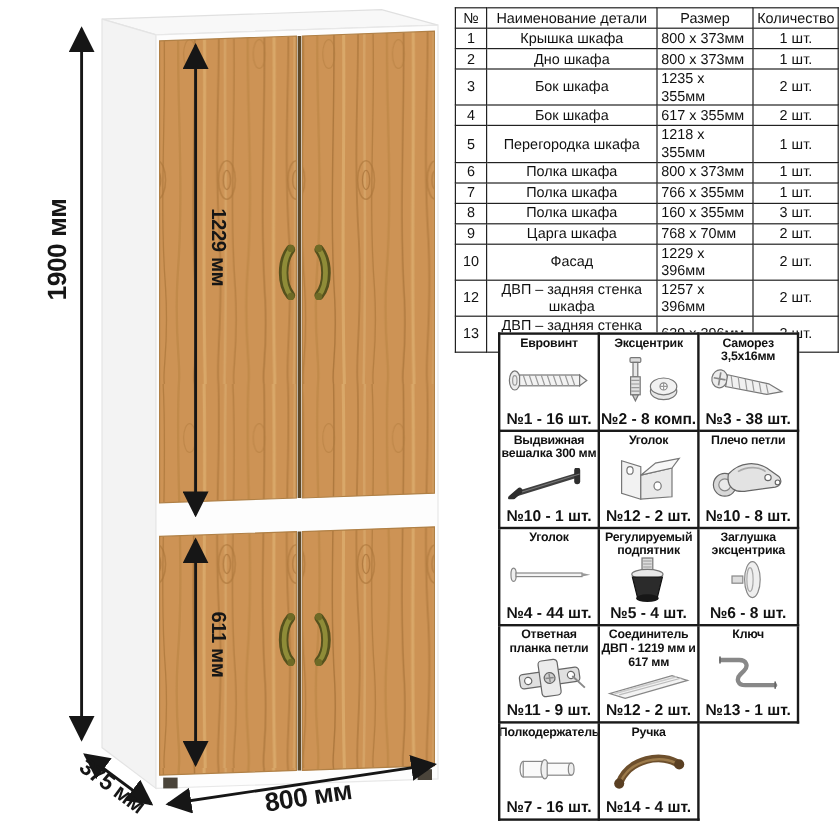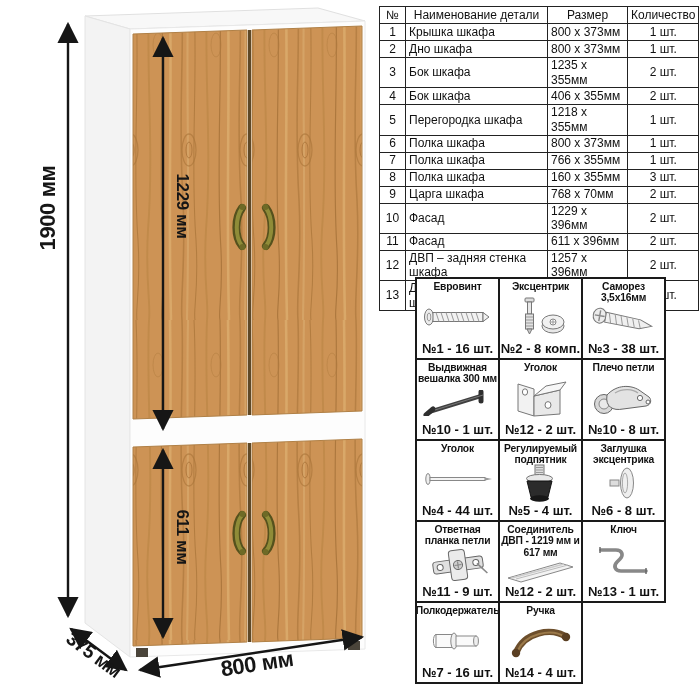--- a/index.html
+++ b/index.html
@@ -18,21 +18,21 @@
   .parts-table{
     position:absolute;left:379px;top:6px;border-collapse:collapse;
     table-layout:fixed;background:#fff;
   }
   .parts-table th,.parts-table td{
     border:1.6px solid #222;font-size:12px;line-height:1.22;padding:0 3px;
     font-weight:normal;color:#111;height:16px;
   }
   .parts-table th{text-align:center;}
   .parts-table td.num{text-align:center;}
-  .parts-table td.name{text-align:left;}
+  .parts-table td.name{text-align:center;}
   .parts-table td.size{text-align:left;}
   .parts-table td.qty{text-align:center;}
   
   .hw{position:absolute;left:415px;top:277px;border-collapse:collapse;background:#fff;}
   .hw td{border:2px solid #1a1a1a;width:81px;height:79px;padding:0;vertical-align:top;}
   .hw td.empty{border:none;background:transparent;}
   .cell{display:flex;flex-direction:column;align-items:center;justify-content:space-between;
         width:81px;height:79px;overflow:hidden;}
   .cell .t{font-weight:bold;font-size:10.3px;line-height:1.1;text-align:center;
            padding:2px 1px 0 1px;letter-spacing:-0.2px;}
@@ -147,21 +147,21 @@
       </tr>
     <tr>
         <td class="num">3</td>
         <td class="name">Бок шкафа</td>
         <td class="size">1235 x 355мм</td>
         <td class="qty">2 шт.</td>
       </tr>
     <tr>
         <td class="num">4</td>
         <td class="name">Бок шкафа</td>
-        <td class="size">406 x 355мм</td>
+        <td class="size">617 x 355мм</td>
         <td class="qty">2 шт.</td>
       </tr>
     <tr>
         <td class="num">5</td>
         <td class="name">Перегородка шкафа</td>
         <td class="size">1218 x 355мм</td>
         <td class="qty">1 шт.</td>
       </tr>
     <tr>
         <td class="num">6</td>
@@ -184,26 +184,20 @@
     <tr>
         <td class="num">9</td>
         <td class="name">Царга шкафа</td>
         <td class="size">768 x 70мм</td>
         <td class="qty">2 шт.</td>
       </tr>
     <tr>
         <td class="num">10</td>
         <td class="name">Фасад</td>
         <td class="size">1229 x 396мм</td>
-        <td class="qty">2 шт.</td>
-      </tr>
-    <tr>
-        <td class="num">11</td>
-        <td class="name">Фасад</td>
-        <td class="size">611 x 396мм</td>
         <td class="qty">2 шт.</td>
       </tr>
     <tr>
         <td class="num">12</td>
         <td class="name">ДВП – задняя стенка шкафа</td>
         <td class="size">1257 x 396мм</td>
         <td class="qty">2 шт.</td>
       </tr>
     <tr>
         <td class="num">13</td>

